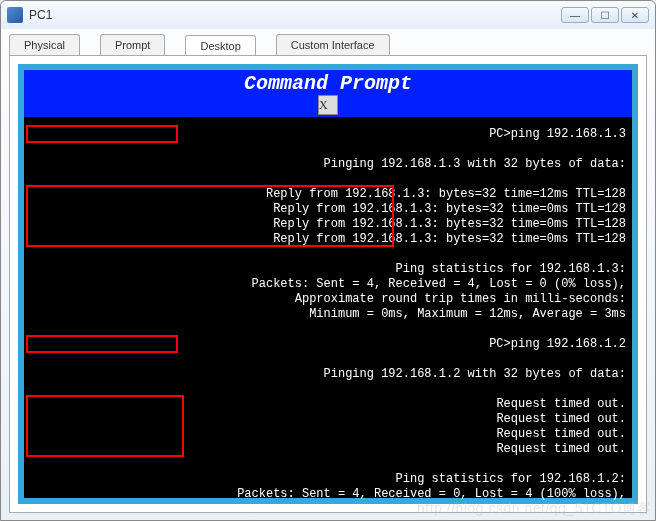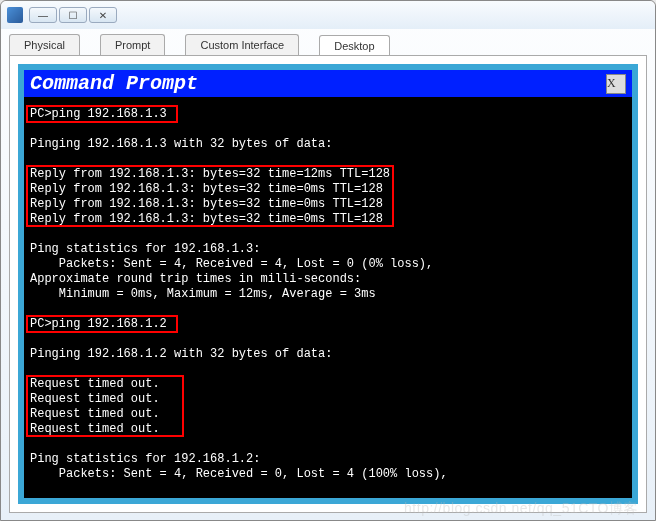--- a/index.html
+++ b/index.html
@@ -8,51 +8,52 @@
 .titlebar { height: 28px; display: flex; align-items: center; padding: 0 6px; background: linear-gradient(to bottom, #f8fbfe, #e4eef8); border-radius: 6px 6px 0 0; }
 .titlebar .icon { width: 16px; height: 16px; background: linear-gradient(135deg,#4a90d9,#2a5a99); border-radius: 2px; margin-right: 6px; display:inline-block;}
 .titlebar .title { flex: 1; color: #333; font-size: 12px; }
 .winbtns { display: flex; gap: 2px; }
 .winbtn { width: 28px; height: 16px; border: 1px solid #9aaabf; border-radius: 3px; background: linear-gradient(to bottom,#f4f8fc,#d8e6f2); display:flex; align-items:center; justify-content:center; font-size:10px; color:#444; cursor:default;}
 .tabs { display: flex; align-items: end; padding: 0 8px; height: 26px; }
 .tab { padding: 4px 14px; border: 1px solid #aaa; border-bottom: none; background: #f2f2f2; margin-right: 20px; border-radius: 3px 3px 0 0; color: #333; cursor:default;}
 .tab.active { background: #fff; position: relative; top: 1px; }
 .content { margin: 0 8px 8px 8px; border: 1px solid #aaa; background: #fff; height: 458px; padding: 8px; position: relative; }
 .frame { border: 6px solid #3ba7d6; height: 100%; background: #000; position: relative; }
-.termtitle { background: #0020ff; color: #fff; font-family: "Courier New", monospace; font-size: 20px; font-style: italic; font-weight: bold; padding: 2px 6px; display:flex; align-items:center; }
+.termtitle { background: #0020ff; color: #fff; font-family: "Courier New", monospace; font-size: 20px; font-style: italic; font-weight: bold; padding: 2px 6px; display:flex; align-items:center;flex-direction:column; }
 .termtitle span { flex:1; }
 .closeX { width: 20px; height: 20px; background:#ddd; border:1px solid #888; color:#333; font: 12px Tahoma; display:flex; align-items:center; justify-content:center; font-style:normal; font-weight:normal; cursor:default;}
-.term { font-family: "Courier New", monospace; font-size: 12px; color: #fff; padding: 10px 6px 6px 6px; line-height: 15px; white-space: pre; position: relative; height: calc(100% - 28px); overflow:hidden;}
+.term { font-family: "Courier New", monospace; font-size: 12px; color: #fff; padding: 10px 6px 6px 6px; line-height: 15px; white-space: pre; position: relative; height: calc(100% - 28px); overflow:hidden;text-align:right;}
 .hl { position: absolute; border: 2px solid #ff0000; pointer-events:none; }
-.watermark { position:absolute; bottom:2px; right:17px; color:#bbb; font-size:14px; font-family: Arial,sans-serif; opacity:0.35; letter-spacing:0.5px;}
+.watermark { position:absolute; bottom:2px; right:4px; color:#bbb; font-size:14px; font-family: Arial,sans-serif; opacity:0.35; letter-spacing:0.5px;}
 </style>
 </head>
 <body>
 
 <div class="window">
   <div class="titlebar">
     <span class="icon"></span>
+    <span class="title">PC1</span>
     <div class="winbtns">
       <div class="winbtn">
           <span>—</span>
         </div>
       <div class="winbtn">
           <span>☐</span>
         </div>
       <div class="winbtn">
           <span>✕</span>
         </div>
     </div>
   </div>
 
   <div class="tabs">
     <div class="tab"><span>Physical</span></div>
     <div class="tab"><span>Prompt</span></div>
+    <div class="tab active"><span>Desktop</span></div>
     <div class="tab"><span>Custom Interface</span></div>
-    <div class="tab active"><span>Desktop</span></div>
   </div>
 
   <div class="content">
     <div class="frame">
       <div class="termtitle">
         <span>Command Prompt</span>
         <div class="closeX">
             <span>X</span>
           </div>
       </div>

